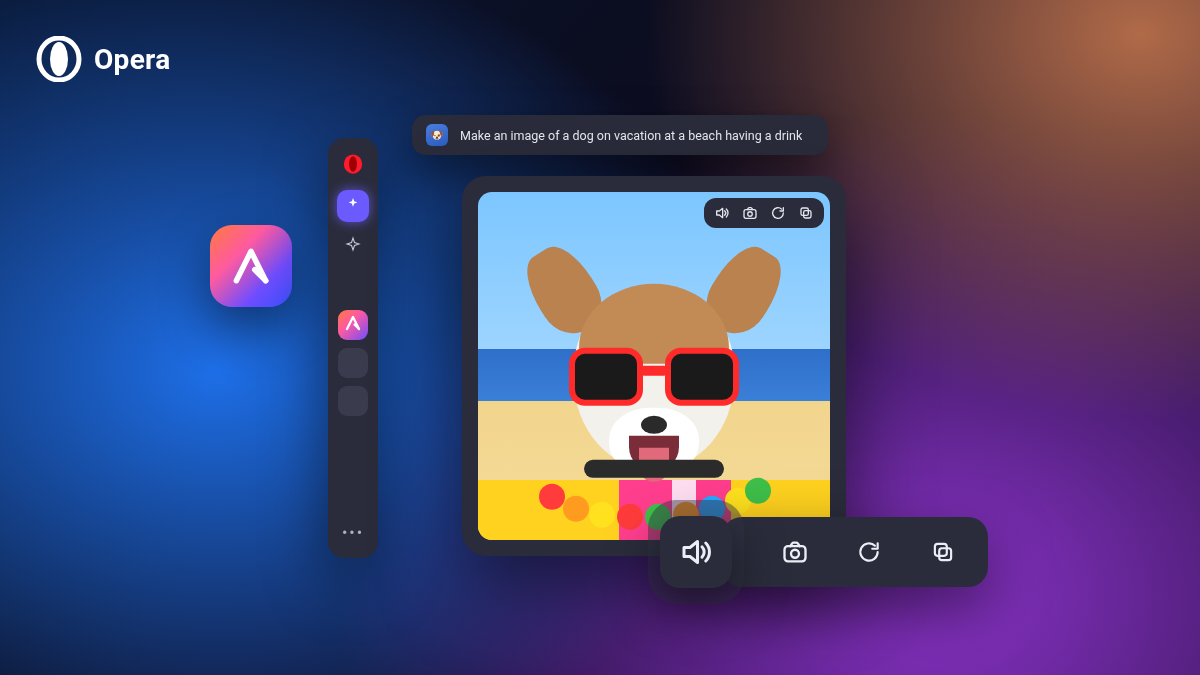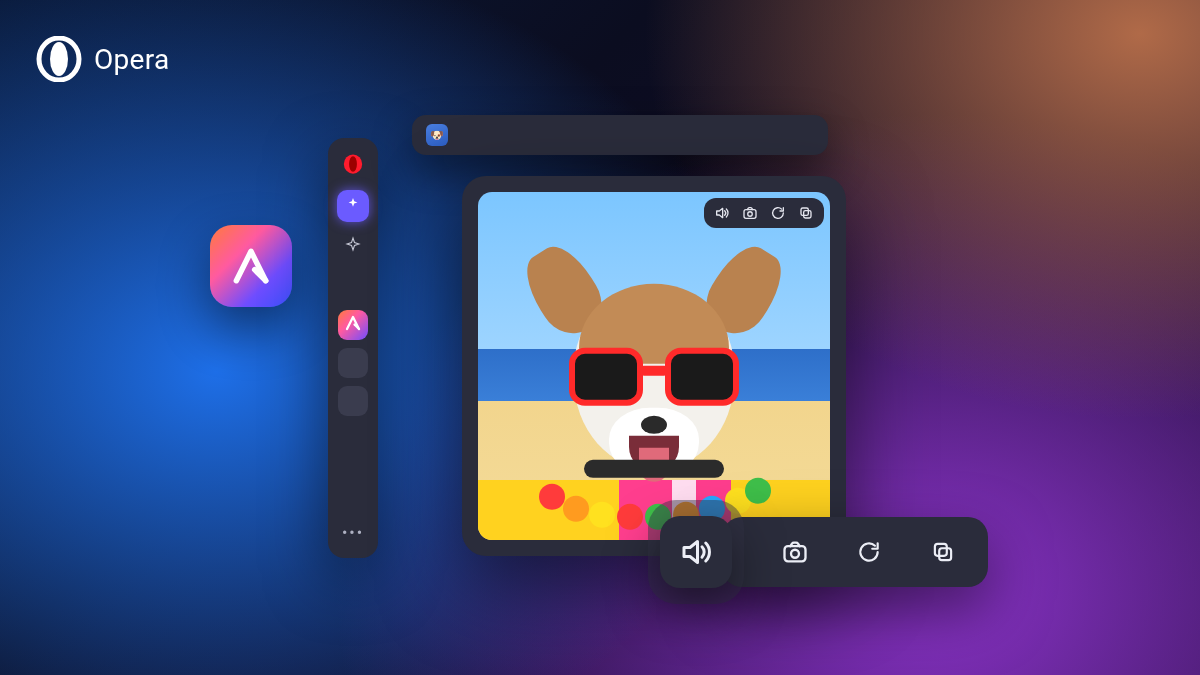--- a/index.html
+++ b/index.html
@@ -8,21 +8,21 @@
     position: relative;
     background: radial-gradient(ellipse 900px 700px at 18% 55%, #1e6fe8 0%, rgba(30,111,232,0) 60%),
                 radial-gradient(ellipse 900px 700px at 95% 5%, #b06a48 0%, rgba(176,106,72,0) 55%),
                 radial-gradient(ellipse 1000px 800px at 78% 88%, #8a33c8 0%, rgba(138,51,200,0) 60%),
                 linear-gradient(135deg, #0a1a3a 0%, #0b0d20 35%, #1a0b30 100%);
   }
 
   
   .brand { position: absolute; left: 36px; top: 36px; display: flex; align-items: center; gap: 12px; color: #fff; }
   .brand-mark { width: 46px; height: 46px; }
-  .brand-name { font-size: 28px; font-weight: 400; letter-spacing: 0.3px; }
+  .brand-name { font-size: 28px; font-weight: 700; letter-spacing: 0.3px; }
 
   
   .aria-badge {
     position: absolute; left: 210px; top: 225px;
     width: 82px; height: 82px; border-radius: 22px;
     background: linear-gradient(135deg, #ff7a3c 0%, #ff5aa0 35%, #6f4dff 70%, #3b50ff 100%);
     display: flex; align-items: center; justify-content: center;
     box-shadow: 0 20px 50px rgba(0,0,0,0.45);
   }
   .aria-badge svg { width: 44px; height: 44px; }
@@ -214,20 +214,21 @@
           <use href="#sym-aria"></use>
         </svg></span>
   </div>
   <div class="sb-tile"></div>
   <div class="sb-tile"></div>
   <div class="sb-ellipsis">•••</div>
 </div>
 
 <div class="prompt-bar">
   <span class="prompt-avatar">🐶</span>
+  <span class="prompt-text">Make an image of a dog on vacation at a beach having a drink</span>
 </div>
 
 <div class="result-card">
   <div class="result-inner" aria-label="Generated image: dog on vacation at a beach having a drink">
     <div class="gen-image">
       <div class="towel"></div>
       <div class="dog">
         <div class="ear l"></div>
           <div class="ear r"></div>
         <div class="head">

